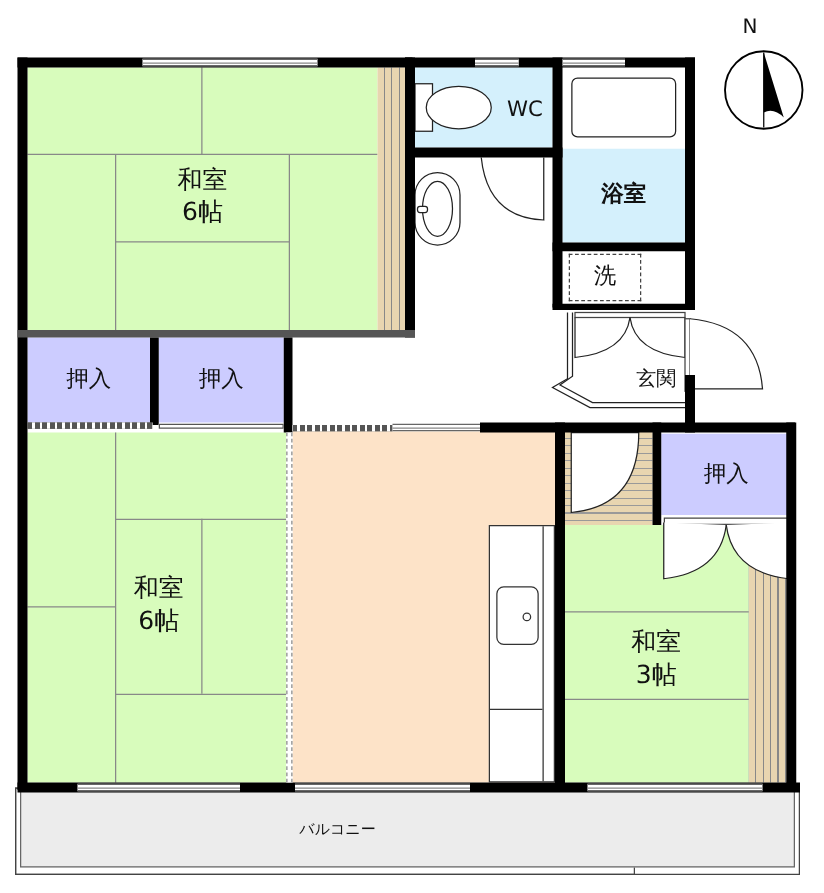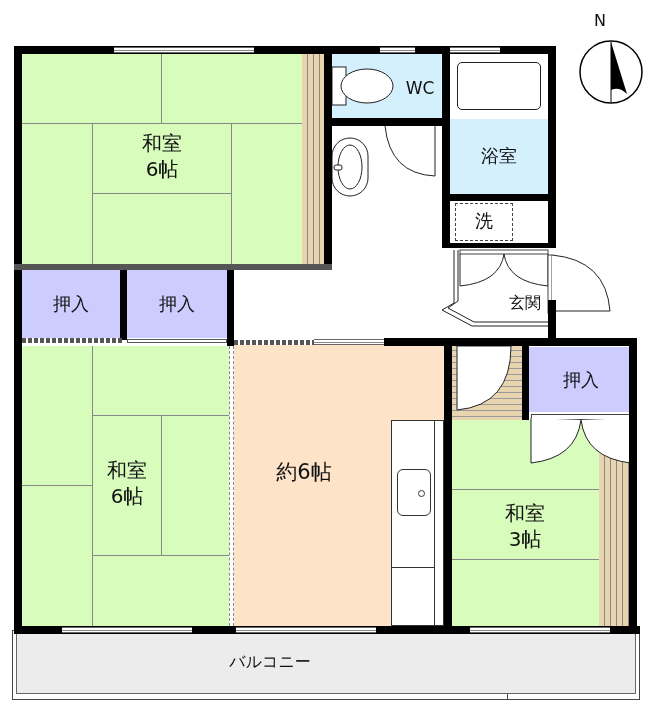--- a/index.html
+++ b/index.html
@@ -31,21 +31,21 @@
     <circle cx="35" cy="42" r="31" fill="#fff" stroke="#000" stroke-width="1.5"></circle>
     <path d="M35 12 L51 64 Q43 56 35 60 Z" fill="#000"></path>
     <line x1="35" y1="12" x2="35" y2="72" stroke="#000" stroke-width="1"></line>
   </svg>
 </div>
 
 <div class="abs" style="left:12px;top:630px;width:496px;height:70px;background:#fff;border:1px solid #444;">
 </div>
 <div class="abs" style="left:16px;top:630px;width:488px;height:64px;background:#ececec;border:1px solid #666;width:620px;"></div>
 <div class="abs" style="left:12px;top:630px;width:628px;height:70px;border:1px solid #444;"></div>
-<div class="label" style="left:12px;top:650px;width:516px;font-size:16px;font-family:Liberation Mono, monospace;">バルコニー</div>
+<div class="label" style="left:12px;top:650px;width:516px;font-size:12px;">バルコニー</div>
 
 <div class="abs tatami" style="left:22px;top:54px;width:280px;height:210px;">
   <div class="seam" style="left:139px;top:0;width:1px;height:70px;"></div>
   <div class="seam" style="left:0;top:69px;width:280px;height:1px;"></div>
   <div class="seam" style="left:70px;top:70px;width:1px;height:140px;"></div>
   <div class="seam" style="left:209px;top:70px;width:1px;height:140px;"></div>
   <div class="seam" style="left:70px;top:139px;width:140px;height:1px;"></div>
 </div>
 <div class="abs wood-v" style="left:302px;top:54px;width:22px;height:210px;"></div>
 <div class="label" style="left:92px;top:130px;width:140px;">
@@ -72,21 +72,20 @@
 
 <div class="abs dk" style="left:234px;top:345px;width:210px;height:281px;"></div>
 <div class="abs" style="left:391px;top:420px;width:53px;height:206px;background:#fff;border:1px solid #333;">
   <div class="abs" style="left:0;top:146px;width:42px;height:1px;background:#333;"></div>
   <div class="abs" style="left:42px;top:0;width:1px;height:204px;background:#333;"></div>
   <div class="abs" style="left:5px;top:48px;width:34px;height:47px;border:1px solid #333;border-radius:6px;">
     <div class="abs" style="left:20px;top:20px;width:7px;height:7px;border:1px solid #333;border-radius:50%;"></div>
   </div>
 </div>
 <div class="label" style="left:254px;top:457px;width:100px;font-size:21px;line-height:30px;">
-  <div>約6帖</div>
 </div>
 
 <div class="abs tatami" style="left:452px;top:420px;width:147px;height:206px;">
   <div class="seam" style="left:0;top:69px;width:147px;height:1px;"></div>
   <div class="seam" style="left:0;top:139px;width:147px;height:1px;"></div>
 </div>
 <div class="abs wood-v" style="left:599px;top:420px;width:30px;height:206px;"></div>
 <div class="label" style="left:490px;top:500px;width:70px;">
   <div>和室</div>
   <div>3帖</div>
@@ -119,21 +118,21 @@
   <ellipse cx="18" cy="29" rx="12" ry="22" fill="#fff" stroke="#222"></ellipse>
   <rect x="2" y="27" width="8" height="5" rx="2" fill="#fff" stroke="#222"></rect>
 </svg>
 <svg width="60" height="60" style="left:385px;top:126px;">
   <path d="M0 0 Q5 48 50 50 V0" fill="none" stroke="#222"></path>
 </svg>
 
 <div class="abs" style="left:450px;top:54px;width:98px;height:64px;background:#fff;"></div>
 <div class="abs" style="left:457px;top:62px;width:84px;height:48px;border:1px solid #222;border-radius:5px;background:#fff;"></div>
 <div class="abs wet" style="left:450px;top:119px;width:98px;height:75px;"></div>
-<div class="label" style="left:450px;top:143px;width:98px;font-size:18px;">浴室</div>
+<div class="label" style="left:450px;top:143px;width:98px;font-size:18px;font-weight:bold;">浴室</div>
 
 <div class="abs" style="left:450px;top:201px;width:98px;height:42px;background:#fff;"></div>
 <div class="abs" style="left:455px;top:203px;width:58px;height:38px;border:1px dashed #444;"></div>
 <div class="label" style="left:455px;top:208px;width:58px;font-size:18px;">洗</div>
 
 <svg width="120" height="90" style="left:440px;top:248px;">
   <path d="M14 2 V55 L2 62 L32 78 L110 78" fill="none" stroke="#222"></path>
   <path d="M18 2 V53 L8 60 L34 74 L108 74" fill="none" stroke="#222"></path>
   <rect x="20" y="2" width="88" height="4" fill="#fff" stroke="#444"></rect>
   <path d="M20 6 V38 Q60 34 64 6" fill="none" stroke="#222"></path>

